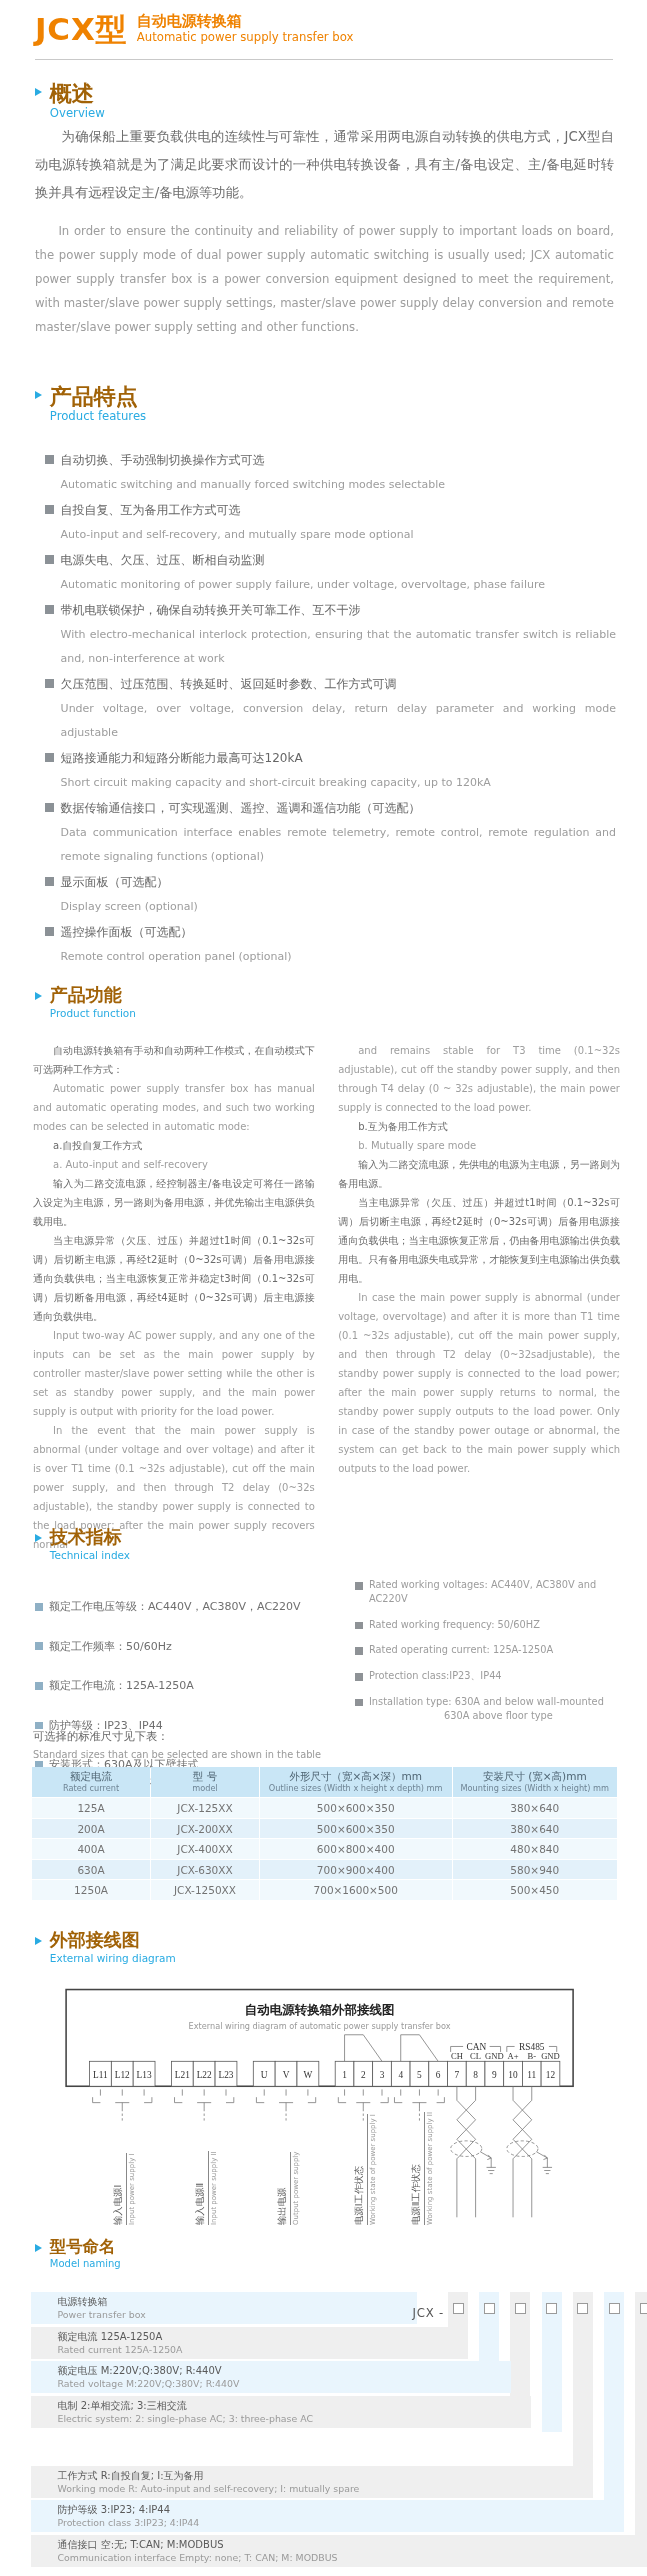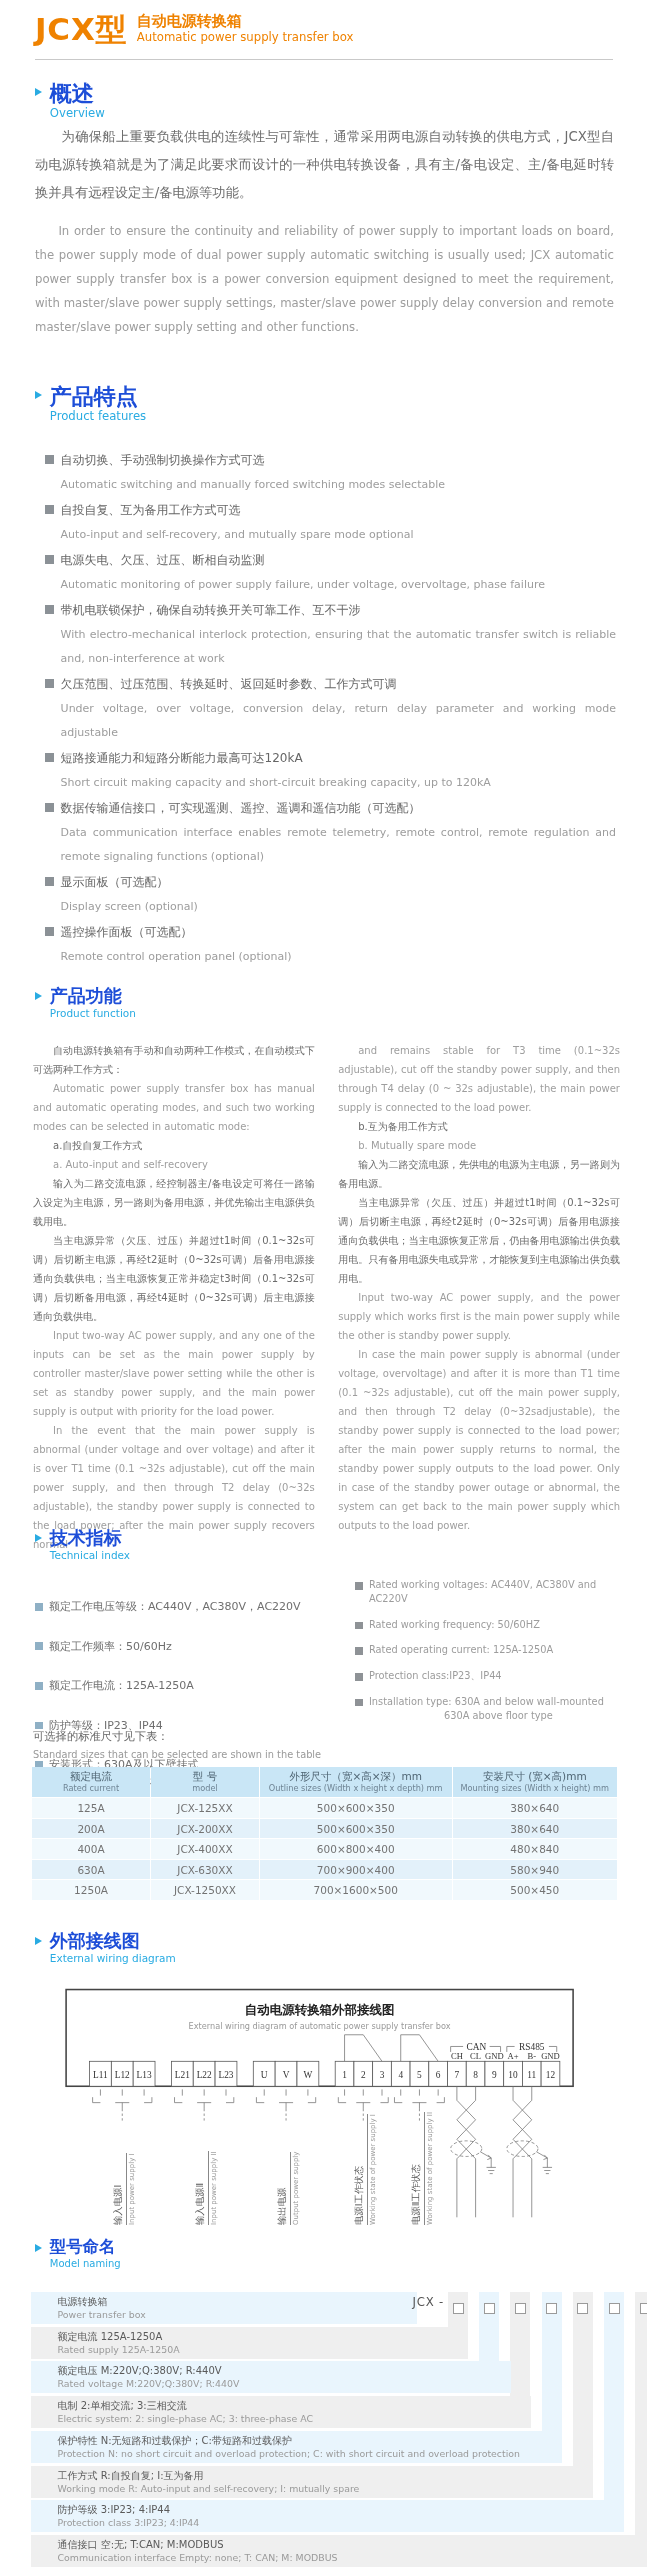--- a/index.html
+++ b/index.html
@@ -9,21 +9,21 @@
   .header{position:absolute;top:11px;left:35px;display:flex;align-items:flex-start;}
   .brand{font-size:31px;font-weight:bold;color:#ef8200;letter-spacing:0.8px;line-height:36px;}
   .brand-sub{margin-left:9.4px;padding-top:1.6px;}
   .brand-sub .cn{font-size:15px;font-weight:bold;color:#ef8200;line-height:17px;}
   .brand-sub .en{font-size:11.7px;color:#ef8200;line-height:15.6px;}
   .rule{position:absolute;top:59px;left:35px;width:578px;height:0.8px;background:#c9c9c9;}
   
   .sec{position:absolute;left:35px;display:flex;}
   .tri{width:0;height:0;border-left:7px solid #29abe2;border-top:4.7px solid transparent;
        border-bottom:4.7px solid transparent;margin:7px 7.8px 0 0;flex:none;}
-  .sec .cn{font-weight:bold;color:#1d4ed8;}
+  .sec .cn{font-weight:bold;color:#a16207;font-family:Liberation Serif, serif;}
   .sec .en{color:#29abe2;}
   .sec.big .cn{font-size:22px;line-height:25px;}
   .sec.big .en{font-size:11.7px;line-height:15.6px;}
   .sec.mid .cn{font-size:18px;line-height:21px;}
   .sec.mid .en{font-size:10.5px;line-height:14px;}
   .sec.sml .cn{font-size:16.4px;line-height:19.5px;}
   .sec.sml .en{font-size:10px;line-height:13.3px;}
   
   .para-cn{position:absolute;left:35px;width:579px;font-size:13.3px;color:#6d6d6d;
            line-height:28px;text-align:justify;text-indent:2em;}
@@ -84,21 +84,21 @@
   
   .model{position:absolute;top:2292px;left:31px;width:592px;height:281px;}
   .mn-row{position:absolute;left:0;height:32px;}
   .mn-col{position:absolute;width:20px;top:0;}
   .blue{background:#e9f5fd;}
   .gray{background:#efefef;}
   .mn-label{padding:3.1px 0 0 26.5px;}
   .mn-label .cn{font-size:10px;color:#5a5a5a;line-height:14px;}
   .mn-label .en{font-size:9.4px;color:#9a9a9a;line-height:12.5px;}
   .mn-box{position:absolute;width:9.4px;height:9.4px;background:#fff;border:0.8px solid #9a9a9a;top:11px;}
-  .mn-prefix{position:absolute;top:3px;left:361px;width:52px;text-align:right;font-size:11.7px;
+  .mn-prefix{position:absolute;top:14px;left:361px;width:52px;text-align:right;font-size:11.7px;
              color:#555;letter-spacing:0.8px;}
 </style>
 </head>
 <body>
 
 <div class="page">
 
   <div class="header">
     <div class="brand">JCX型</div>
     <div class="brand-sub">
@@ -181,21 +181,20 @@
         <p class="cn">当主电源异常（欠压、过压）并超过t1时间（0.1~32s可调）后切断主电源，再经t2延时（0~32s可调）后备用电源接通向负载供电；当主电源恢复正常并稳定t3时间（0.1~32s可调）后切断备用电源，再经t4延时（0~32s可调）后主电源接通向负载供电。</p>
         <p class="en">Input two-way AC power supply, and any one of the inputs can be set as the main power supply by controller master/slave power setting while the other is set as standby power supply, and the main power supply is output with priority for the load power.</p>
         <p class="en">In the event that the main power supply is abnormal (under voltage and over voltage) and after it is over T1 time (0.1 ~32s adjustable), cut off the main power supply, and then through T2 delay (0~32s adjustable), the standby power supply is connected to the load power; after the main power supply recovers normal</p>
       </div>
     <div class="fcol" id="func-right">
         <p class="en">and remains stable for T3 time (0.1~32s adjustable), cut off the standby power supply, and then through T4 delay (0 ~ 32s adjustable), the main power supply is connected to the load power.</p>
         <p class="cn">b.互为备用工作方式</p>
         <p class="en">b. Mutually spare mode</p>
         <p class="cn">输入为二路交流电源，先供电的电源为主电源，另一路则为备用电源。</p>
         <p class="cn">当主电源异常（欠压、过压）并超过t1时间（0.1~32s可调）后切断主电源，再经t2延时（0~32s可调）后备用电源接通向负载供电；当主电源恢复正常后，仍由备用电源输出供负载用电。只有备用电源失电或异常，才能恢复到主电源输出供负载用电。</p>
-        <p class="en">Input two-way AC power supply, and the power supply which works first is the main power supply while the other is standby power supply.</p>
         <p class="en">In case the main power supply is abnormal (under voltage, overvoltage) and after it is more than T1 time (0.1 ~32s adjustable), cut off the main power supply, and then through T2 delay (0~32sadjustable), the standby power supply is connected to the load power; after the main power supply returns to normal, the standby power supply outputs to the load power. Only in case of the standby power outage or abnormal, the system can get back to the main power supply which outputs to the load power.</p>
       </div>
   </div>
 
   <div class="sec mid" style="top:1527px">
     <span class="tri"></span>
     <div>
       <div class="cn">技术指标</div>
       <div class="en">Technical index</div>
     </div>
@@ -459,41 +458,35 @@
       <div class="mn-box" style="left: 609px;"></div>
       <div class="mn-row blue" style="top: 0px; width: 386px;">
         <div class="mn-label">
           <div class="cn">电源转换箱</div>
           <div class="en">Power transfer box</div>
         </div>
       </div>
       <div class="mn-row gray" style="top: 35px; width: 437px;">
         <div class="mn-label">
           <div class="cn">额定电流  125A-1250A</div>
-          <div class="en">Rated supply  125A-1250A</div>
+          <div class="en">Rated current  125A-1250A</div>
         </div>
       </div>
       <div class="mn-row blue" style="top: 69px; width: 480px;">
         <div class="mn-label">
           <div class="cn">额定电压  M:220V;Q:380V; R:440V</div>
           <div class="en">Rated voltage  M:220V;Q:380V; R:440V</div>
         </div>
       </div>
       <div class="mn-row gray" style="top: 104px; width: 500px;">
         <div class="mn-label">
           <div class="cn">电制  2:单相交流; 3:三相交流</div>
           <div class="en">Electric system:  2: single-phase AC; 3: three-phase AC</div>
         </div>
       </div>
-      <div class="mn-row blue" style="top: 139px; width: 531px;">
-        <div class="mn-label">
-          <div class="cn">保护特性  N:无短路和过载保护；C:带短路和过载保护</div>
-          <div class="en">Protection  N: no short circuit and overload protection; C: with short circuit and overload protection</div>
-        </div>
-      </div>
       <div class="mn-row gray" style="top: 174px; width: 562px;">
         <div class="mn-label">
           <div class="cn">工作方式  R:自投自复; I:互为备用</div>
           <div class="en">Working mode  R: Auto-input and self-recovery; I: mutually spare</div>
         </div>
       </div>
       <div class="mn-row blue" style="top: 208px; width: 593px;">
         <div class="mn-label">
           <div class="cn">防护等级  3:IP23; 4:IP44</div>
           <div class="en">Protection class  3:IP23; 4:IP44</div>

